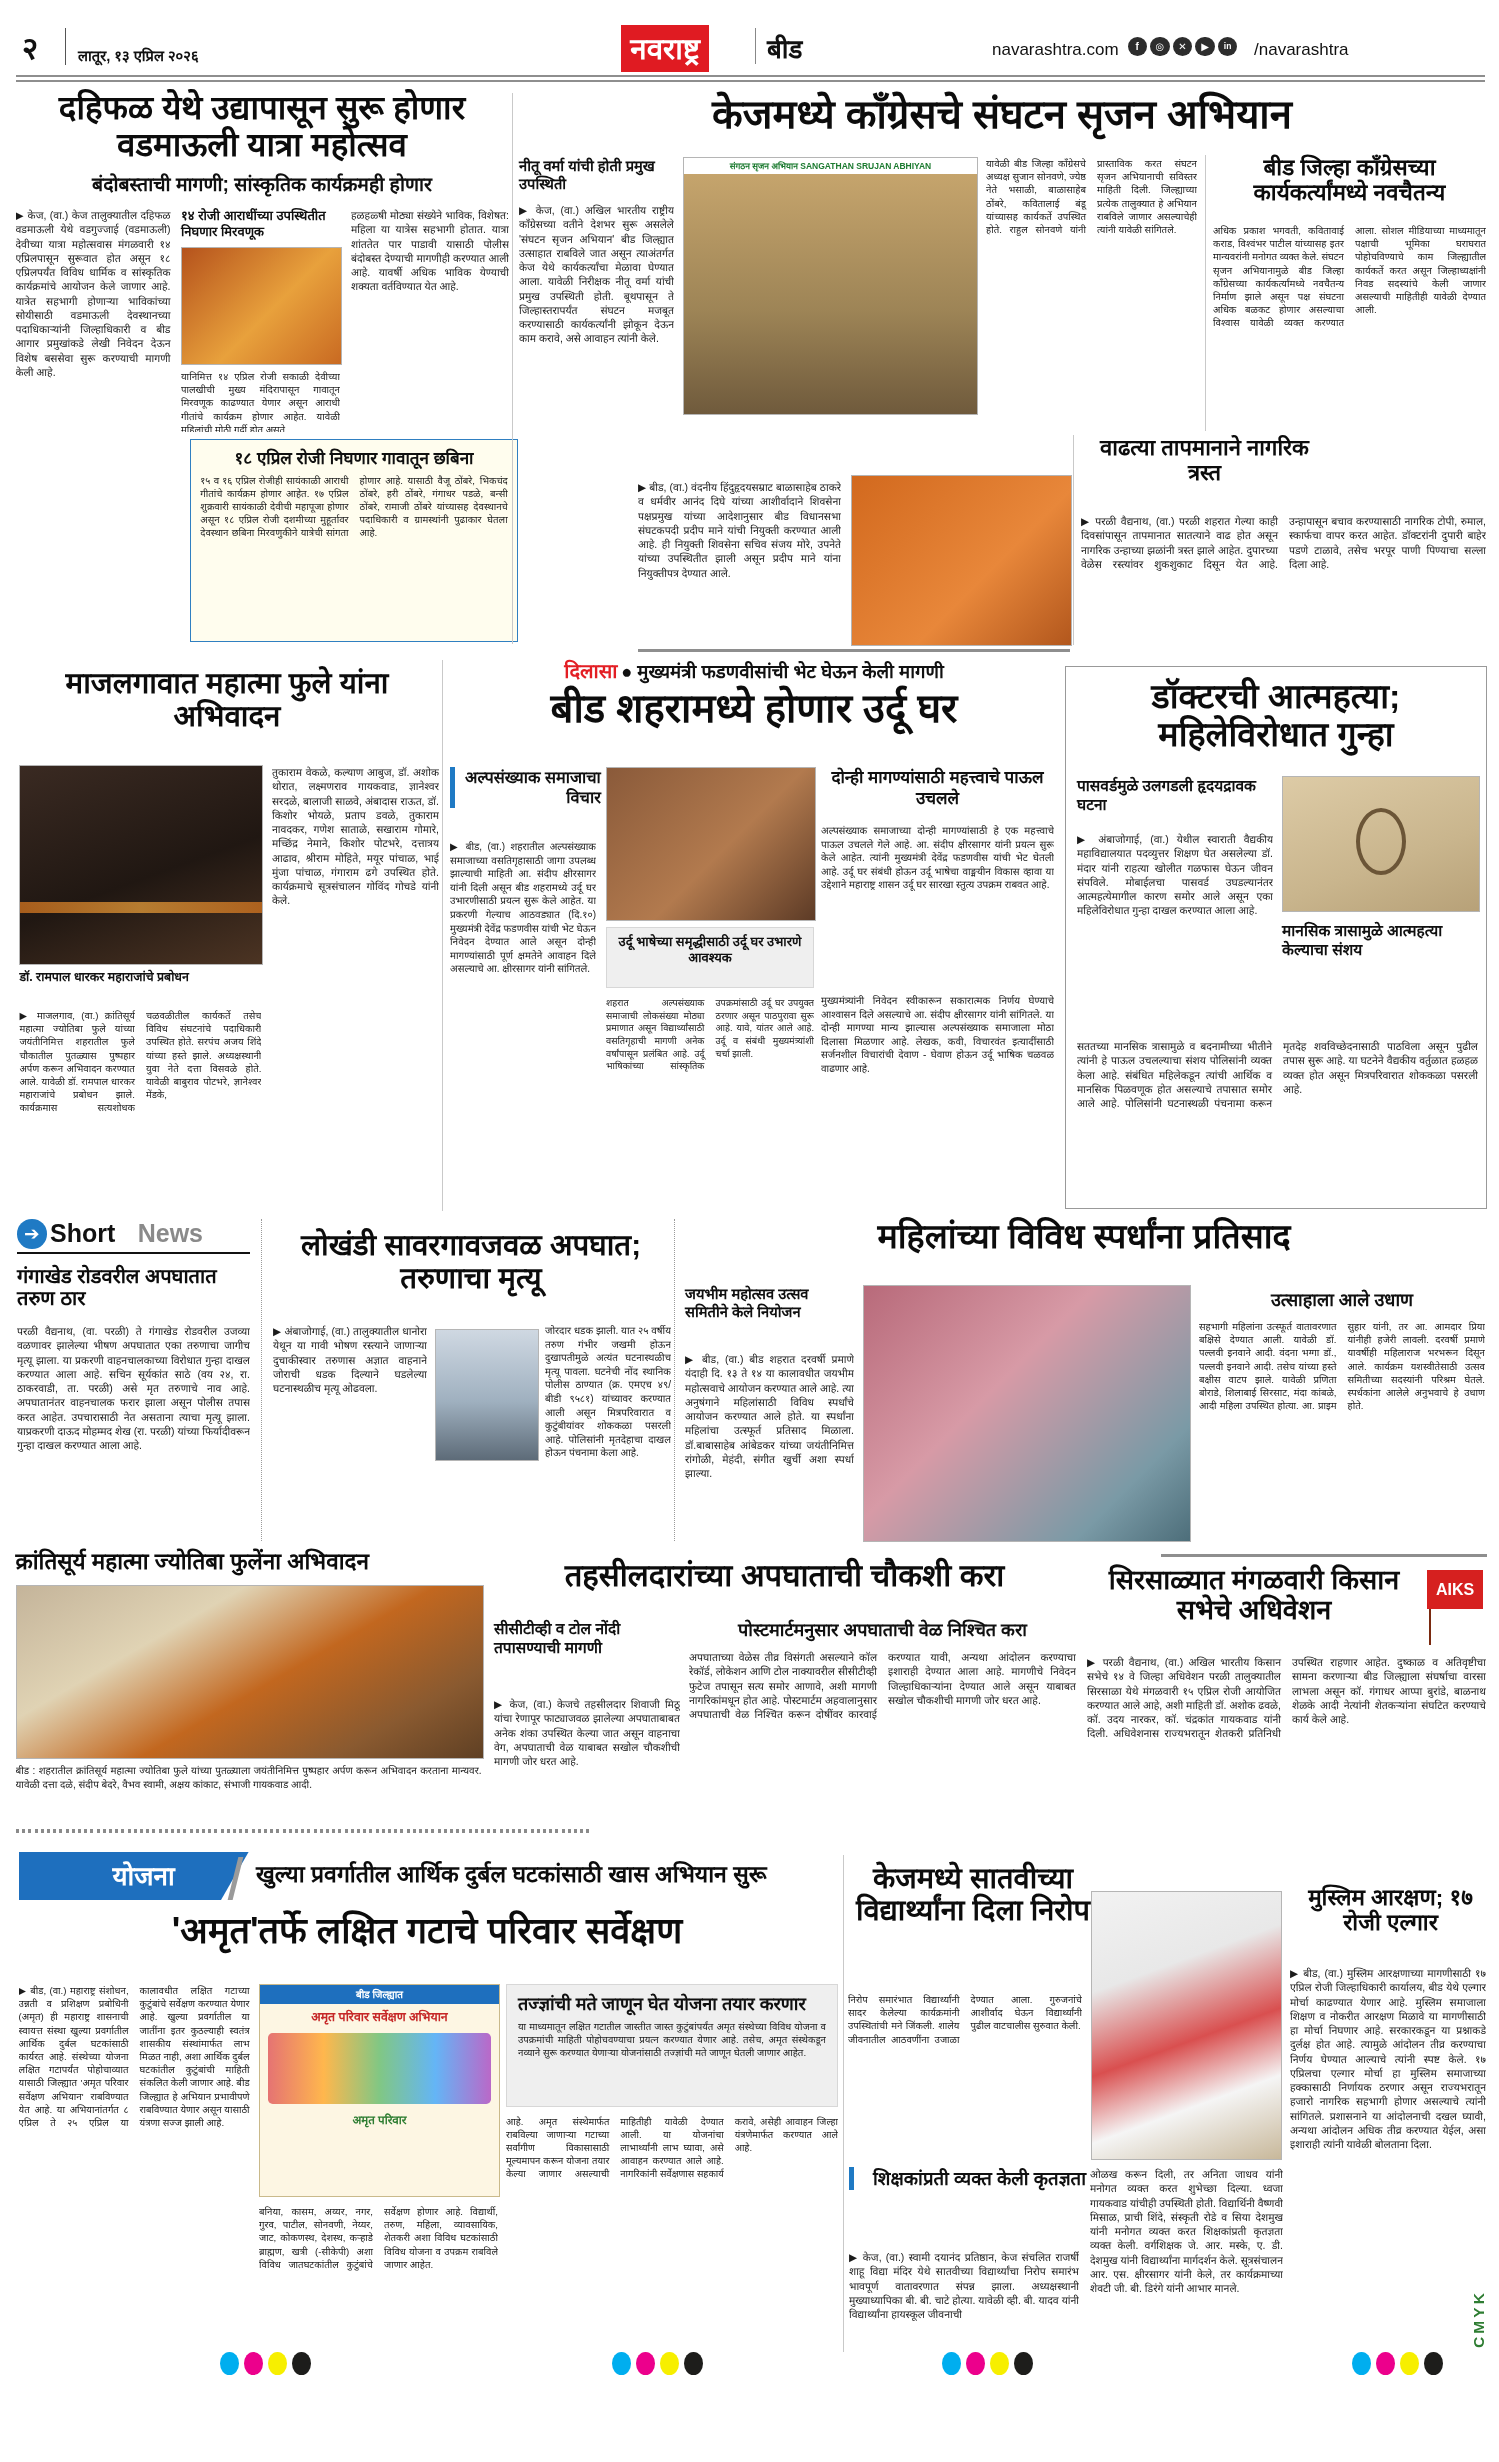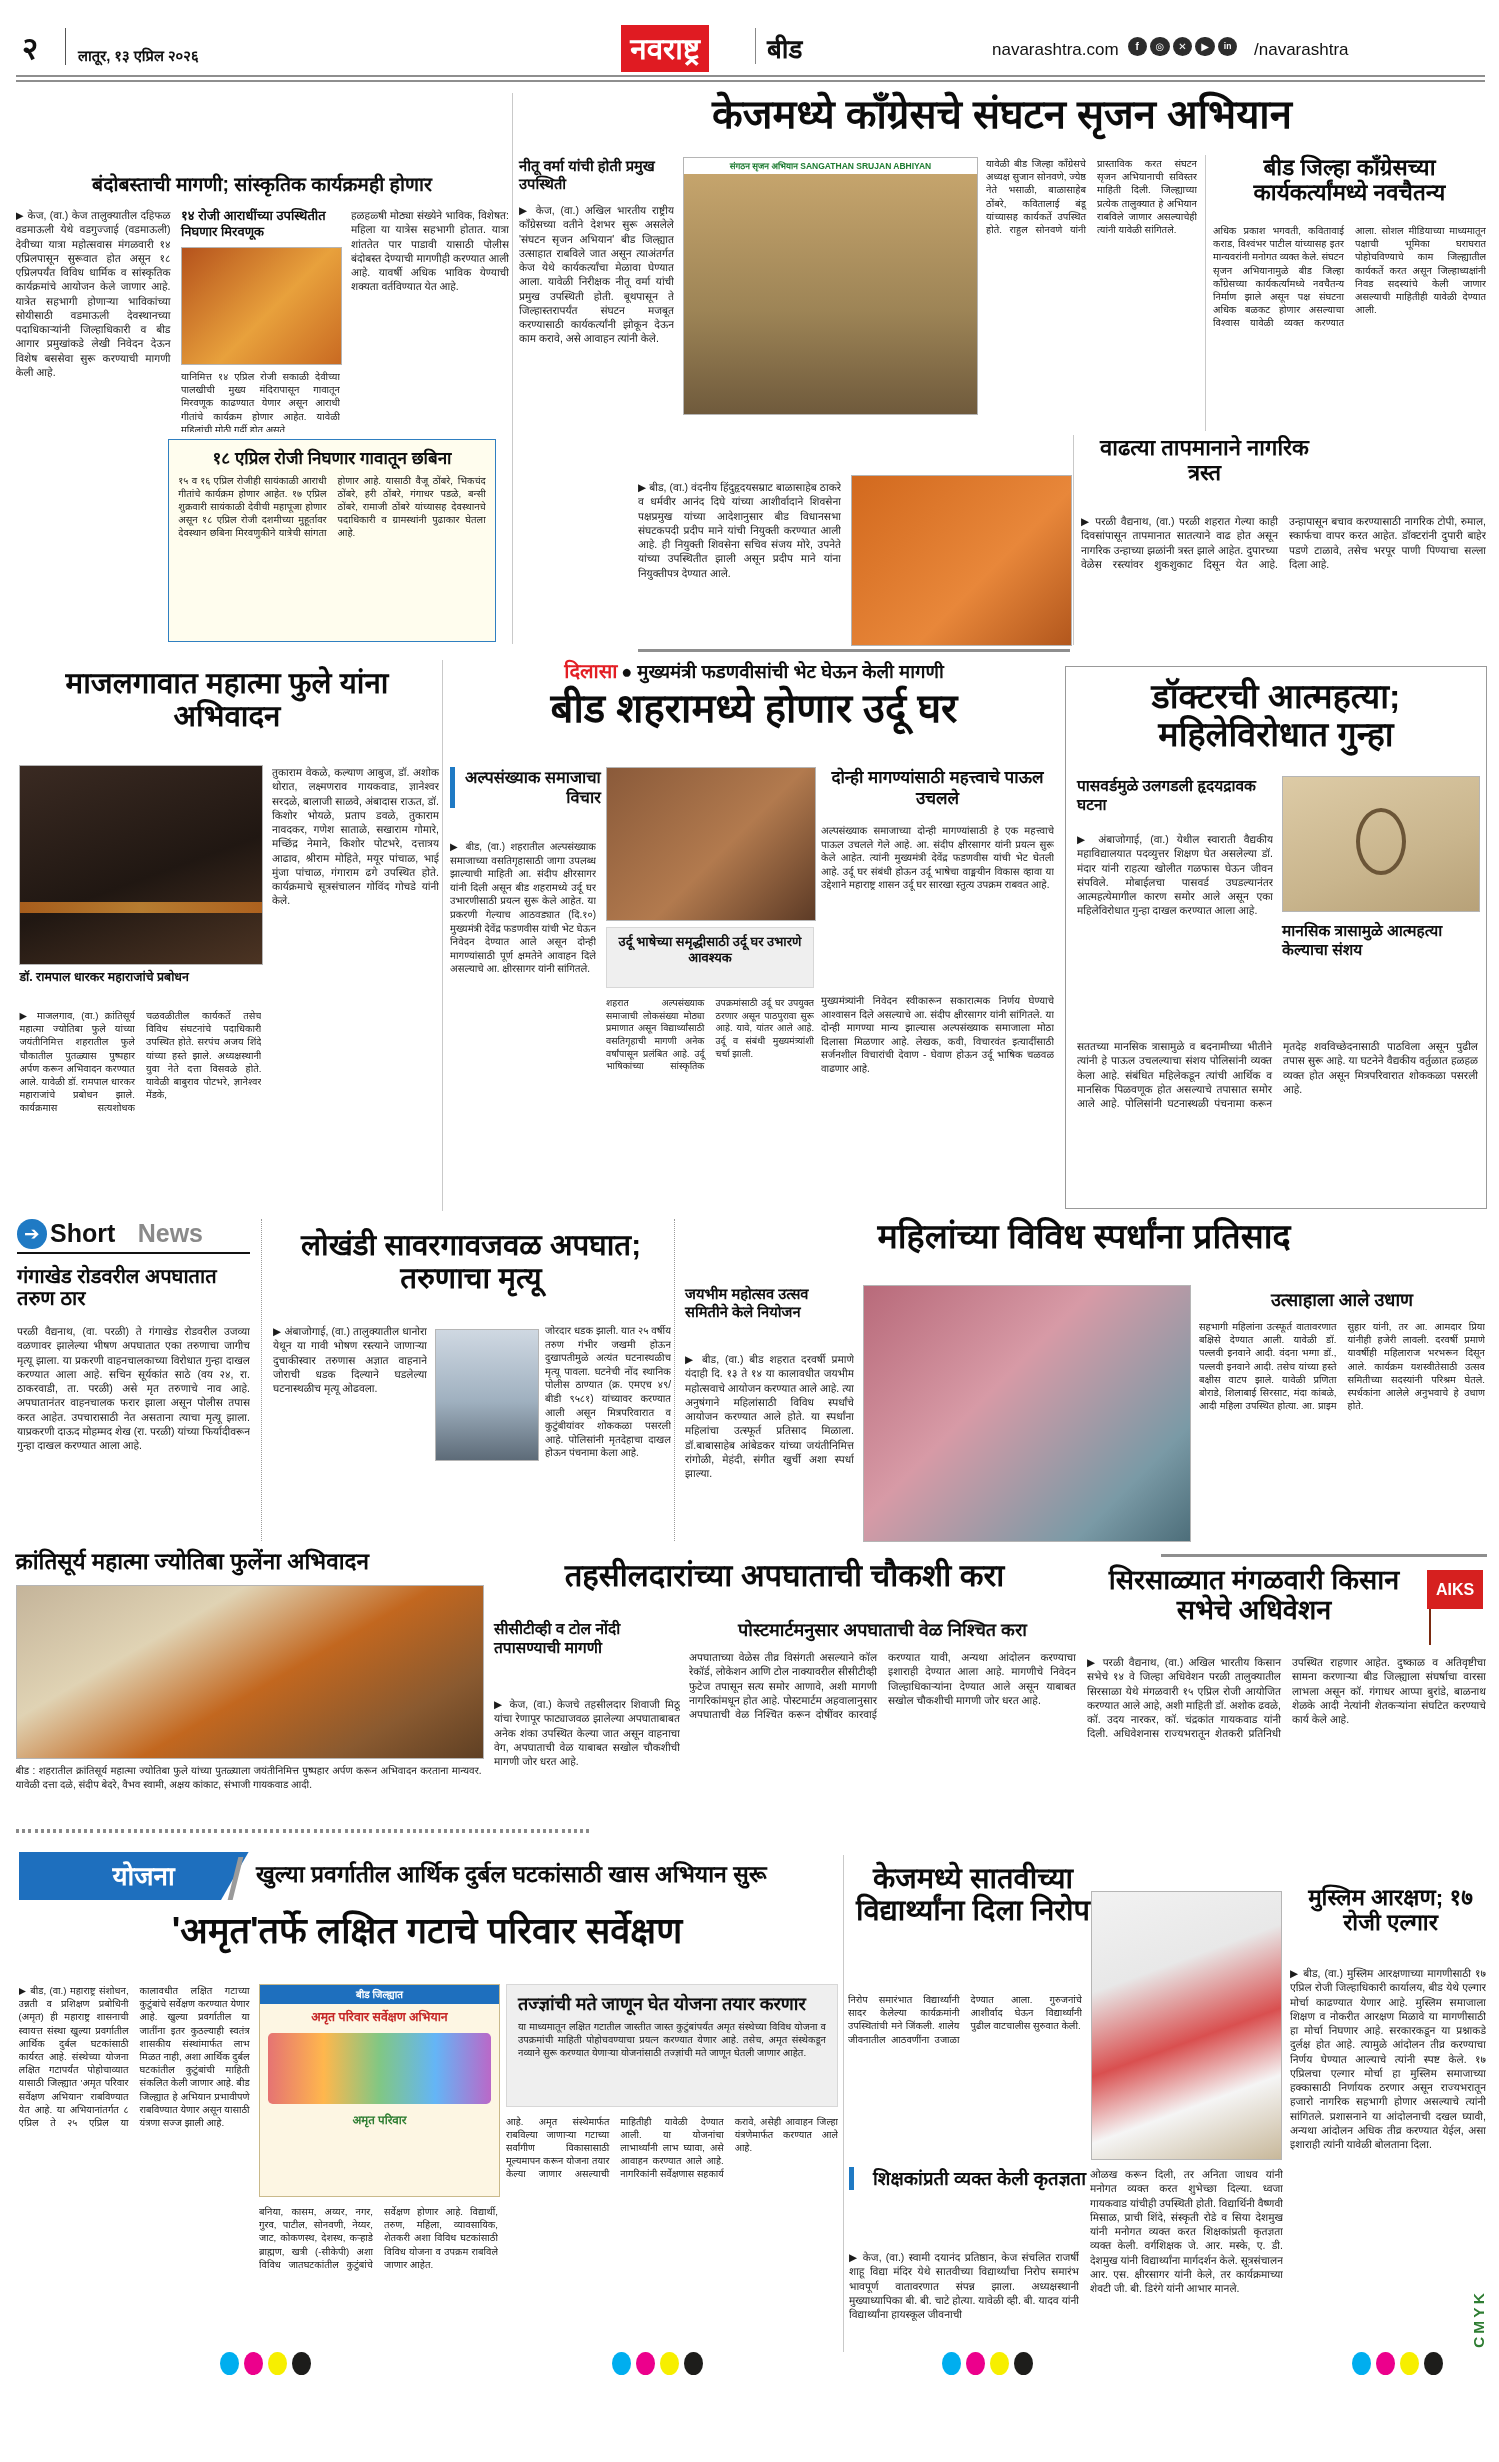--- a/index.html
+++ b/index.html
@@ -45,27 +45,28 @@
 
   <div class="abs" style="left:992px;top:40px;font-size:17px;">navarashtra.com</div>
   <div class="abs" style="left:1126px;top:37px;">
     <span class="sico">f</span><span class="sico">◎</span><span class="sico">✕</span><span class="sico">▶</span><span class="sico" style="font-size:8.5px;">in</span>
   </div>
   <div class="abs" style="left:1254px;top:40px;font-size:17px;">/navarashtra</div>
 
   <div class="abs hrule" style="left:15.5px;top:75px;width:1469px;height:2.3px;"></div>
   <div class="abs hrule" style="left:15.5px;top:80px;width:1469px;height:1.6px;"></div>
 
+  <div class="abs hl" style="left:15.5px;top:90px;width:493px;font-size:33px;">दहिफळ येथे उद्यापासून सुरू होणार वडमाऊली यात्रा महोत्सव</div>
   <div class="abs sub" style="left:15.5px;top:172px;width:493px;font-size:19.4px;">बंदोबस्ताची मागणी; सांस्कृतिक कार्यक्रमही होणार</div>
   <div class="abs body" style="left:15.5px;top:208px;width:155px;height:435px;">▶ केज, (वा.) केज तालुक्यातील दहिफळ वडमाऊली येथे वडगुज्जाई (वडमाऊली) देवीच्या यात्रा महोत्सवास मंगळवारी १४ एप्रिलपासून सुरूवात होत असून १८ एप्रिलपर्यंत विविध धार्मिक व सांस्कृतिक कार्यक्रमांचे आयोजन केले जाणार आहे. यात्रेत सहभागी होणाऱ्या भाविकांच्या सोयीसाठी वडमाऊली देवस्थानच्या पदाधिकाऱ्यांनी जिल्हाधिकारी व बीड आगार प्रमुखांकडे लेखी निवेदन देऊन विशेष बससेवा सुरू करण्याची मागणी केली आहे.</div>
   <div class="abs sub" style="left:181px;top:208px;width:159px;font-size:13px;text-align:left;">१४ रोजी आराधींच्या उपस्थितीत निघणार मिरवणूक</div>
   <div class="abs photo" style="left:181px;top:247px;width:159px;height:116px;background:linear-gradient(135deg,#b5521c,#e8a13c 55%,#c96a22);"></div>
   <div class="abs body" style="left:181px;top:370px;width:159px;height:62px;font-size:9.7px;">यानिमित्त १४ एप्रिल रोजी सकाळी देवीच्या पालखीची मुख्य मंदिरापासून गावातून मिरवणूक काढण्यात येणार असून आराधी गीतांचे कार्यक्रम होणार आहेत. यावेळी महिलांची मोठी गर्दी होत असते.</div>
   <div class="abs body" style="left:351px;top:208px;width:158px;height:224px;">हळहळ्षी मोठ्या संख्येने भाविक, विशेषत: महिला या यात्रेस सहभागी होतात. यात्रा शांततेत पार पाडावी यासाठी पोलीस बंदोबस्त देण्याची मागणीही करण्यात आली आहे. यावर्षी अधिक भाविक येण्याची शक्यता वर्तविण्यात येत आहे.</div>
-  <div class="abs yellowbox" style="left:168px;top:439px;width:328px;height:203px;padding:7.8px 9.3px;box-sizing:border-box;">
+  <div class="abs yellowbox" style="left:190px;top:439px;width:328px;height:203px;padding:7.8px 9.3px;box-sizing:border-box;">
     <div class="sub" style="font-size:17px;margin-bottom:4.7px;">१८ एप्रिल रोजी निघणार गावातून छबिना</div>
     <div class="body cols2" style="height:140px;font-size:9.7px;">१५ व १६ एप्रिल रोजीही सायंकाळी आराधी गीतांचे कार्यक्रम होणार आहेत. १७ एप्रिल शुक्रवारी सायंकाळी देवीची महापूजा होणार असून १८ एप्रिल रोजी दशमीच्या मुहूर्तावर देवस्थान छबिना मिरवणुकीने यात्रेची सांगता होणार आहे. यासाठी वैजू ठोंबरे, भिकचंद ठोंबरे, हरी ठोंबरे, गंगाधर पडळे, बन्सी ठोंबरे, रामाजी ठोंबरे यांच्यासह देवस्थानचे पदाधिकारी व ग्रामस्थांनी पुढाकार घेतला आहे.</div>
   </div>
 
   <div class="abs vline" style="left:512px;top:93px;height:551px;"></div>
   <div class="abs hl" style="left:519px;top:92px;width:966px;font-size:40px;">केजमध्ये काँग्रेसचे संघटन सृजन अभियान</div>
   <div class="abs sub" style="left:519px;top:157px;width:155px;font-size:14.7px;text-align:left;">नीतू वर्मा यांची होती प्रमुख उपस्थिती</div>
   <div class="abs body" style="left:519px;top:203px;width:155px;height:225px;">▶ केज, (वा.) अखिल भारतीय राष्ट्रीय काँग्रेसच्या वतीने देशभर सुरू असलेले 'संघटन सृजन अभियान' बीड जिल्ह्यात उत्साहात राबविले जात असून त्याअंतर्गत केज येथे कार्यकर्त्यांचा मेळावा घेण्यात आला. यावेळी निरीक्षक नीतू वर्मा यांची प्रमुख उपस्थिती होती. बूथपासून ते जिल्हास्तरापर्यंत संघटन मजबूत करण्यासाठी कार्यकर्त्यांनी झोकून देऊन काम करावे, असे आवाहन त्यांनी केले.</div>
   <div class="abs photo" style="left:683px;top:157px;width:293px;height:256px;background:linear-gradient(180deg,#caa86f,#9d8456 60%,#6f5a3c);">
     <div style="background:#ffffff;color:#1b7a2f;font-size:8.5px;font-weight:bold;text-align:center;padding:2.3px 0;">संगठन सृजन अभियान  SANGATHAN SRUJAN ABHIYAN</div>

